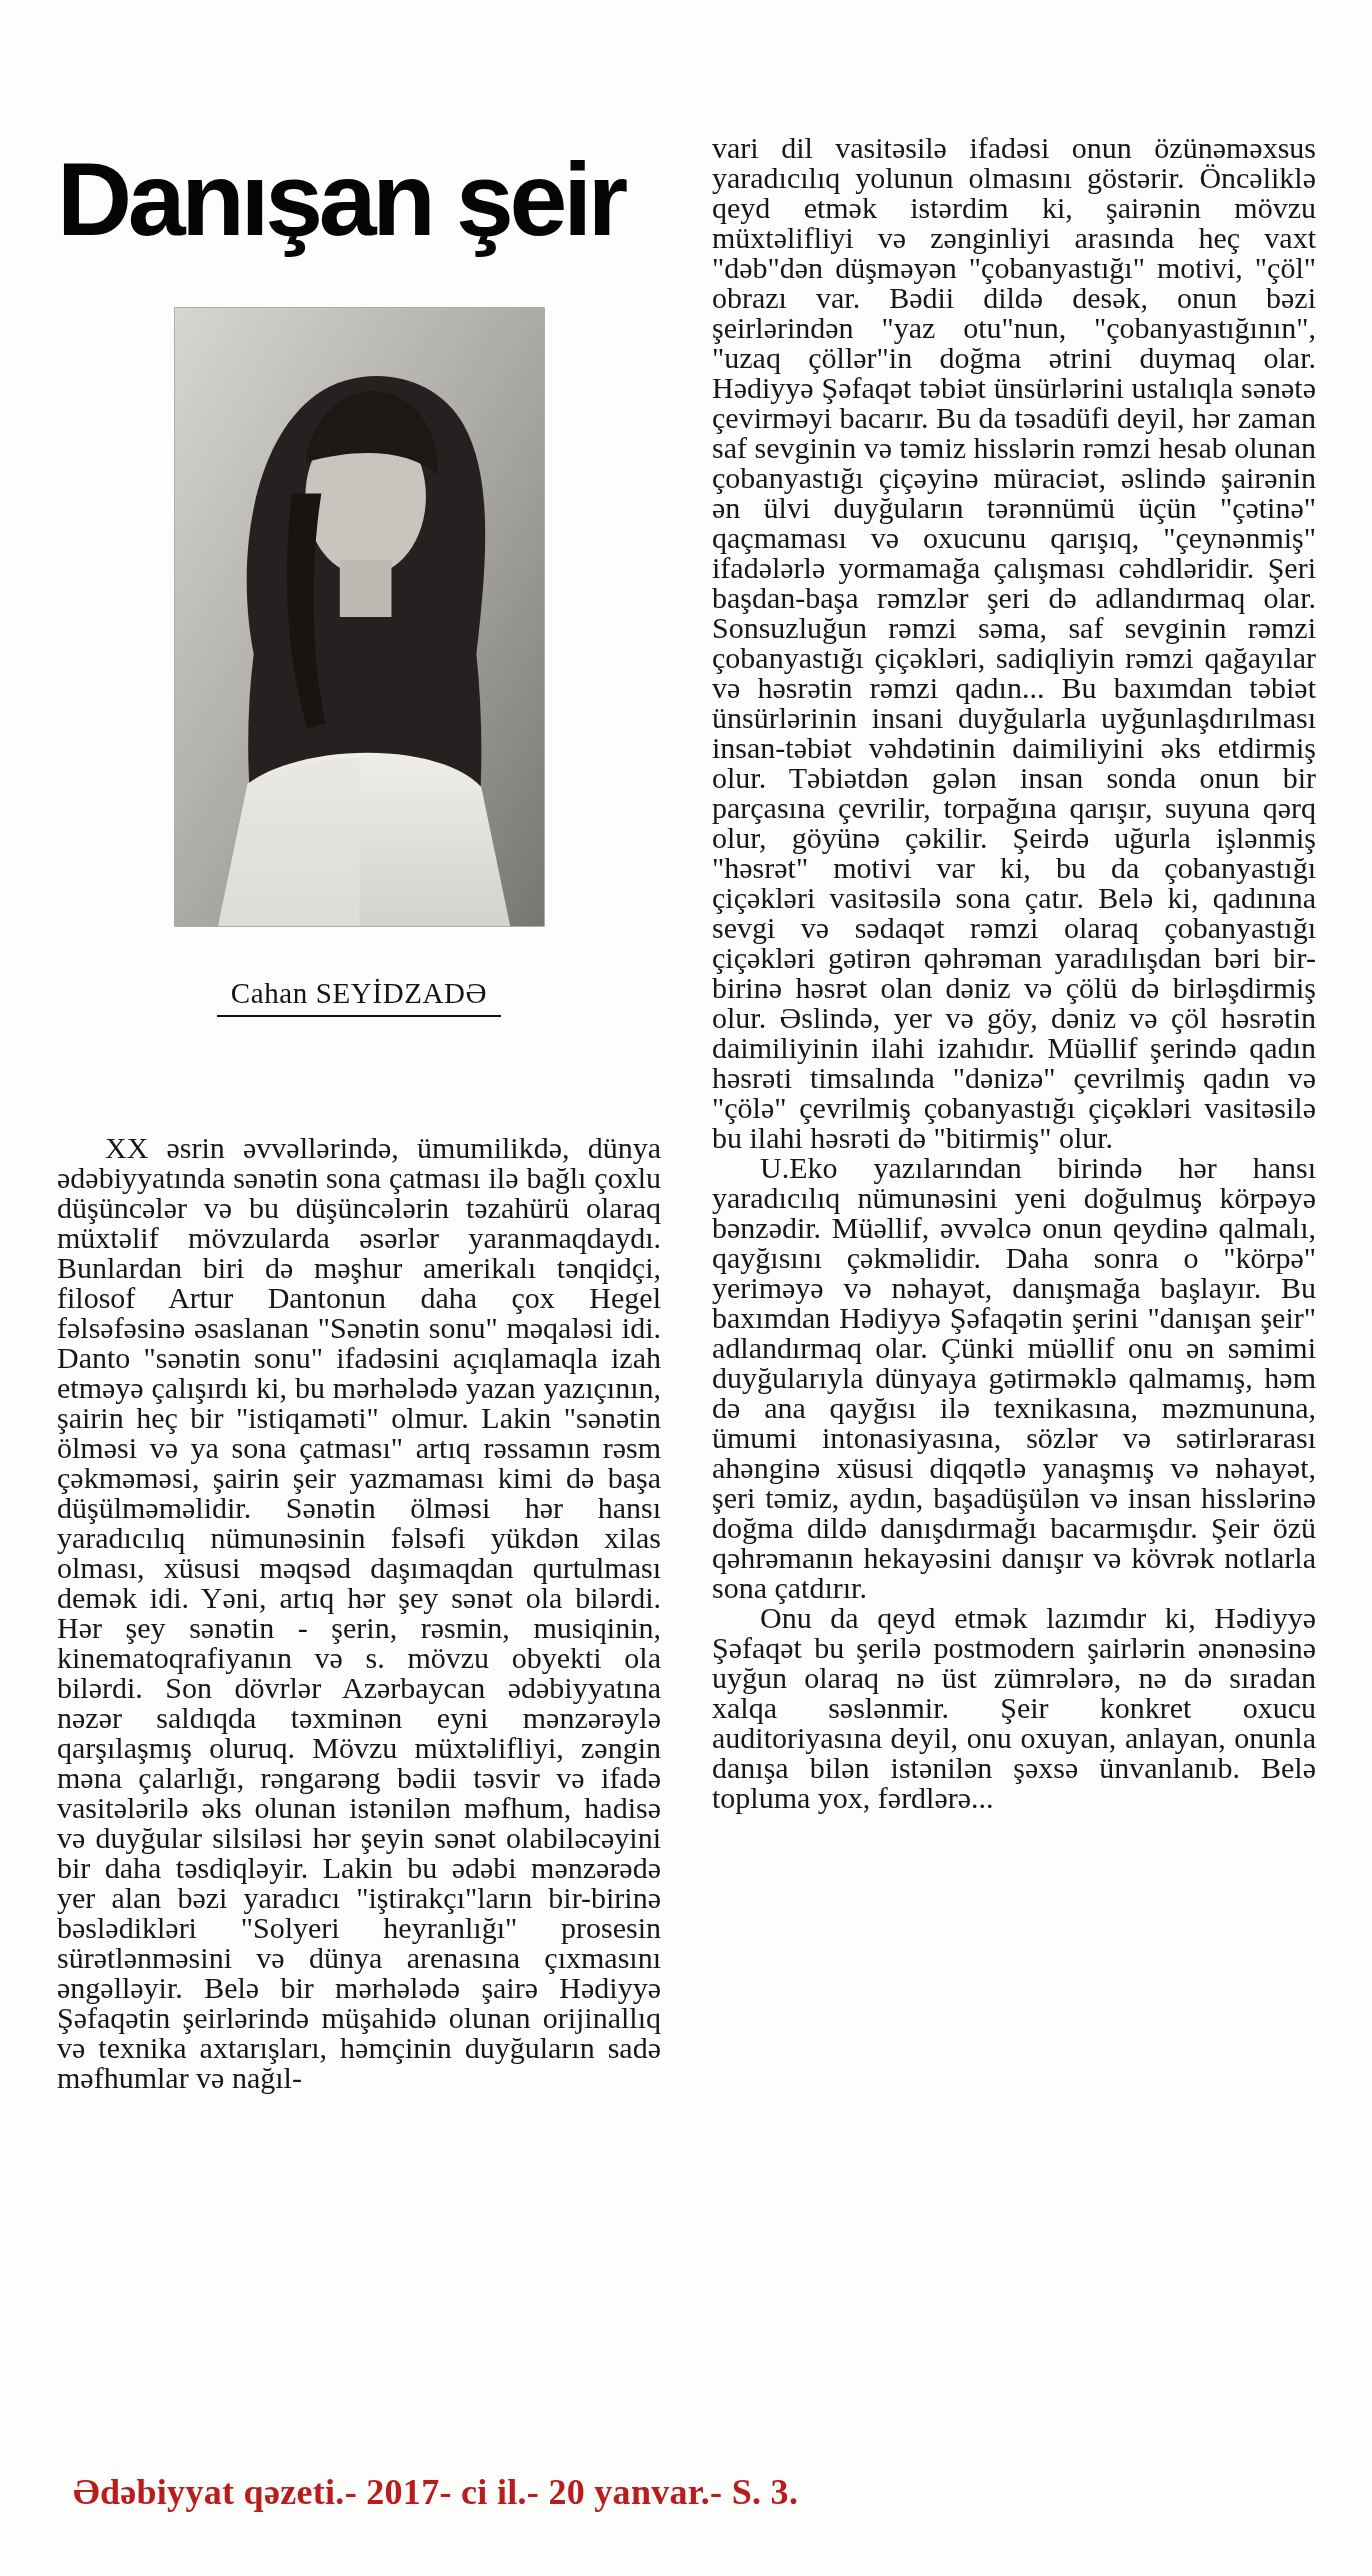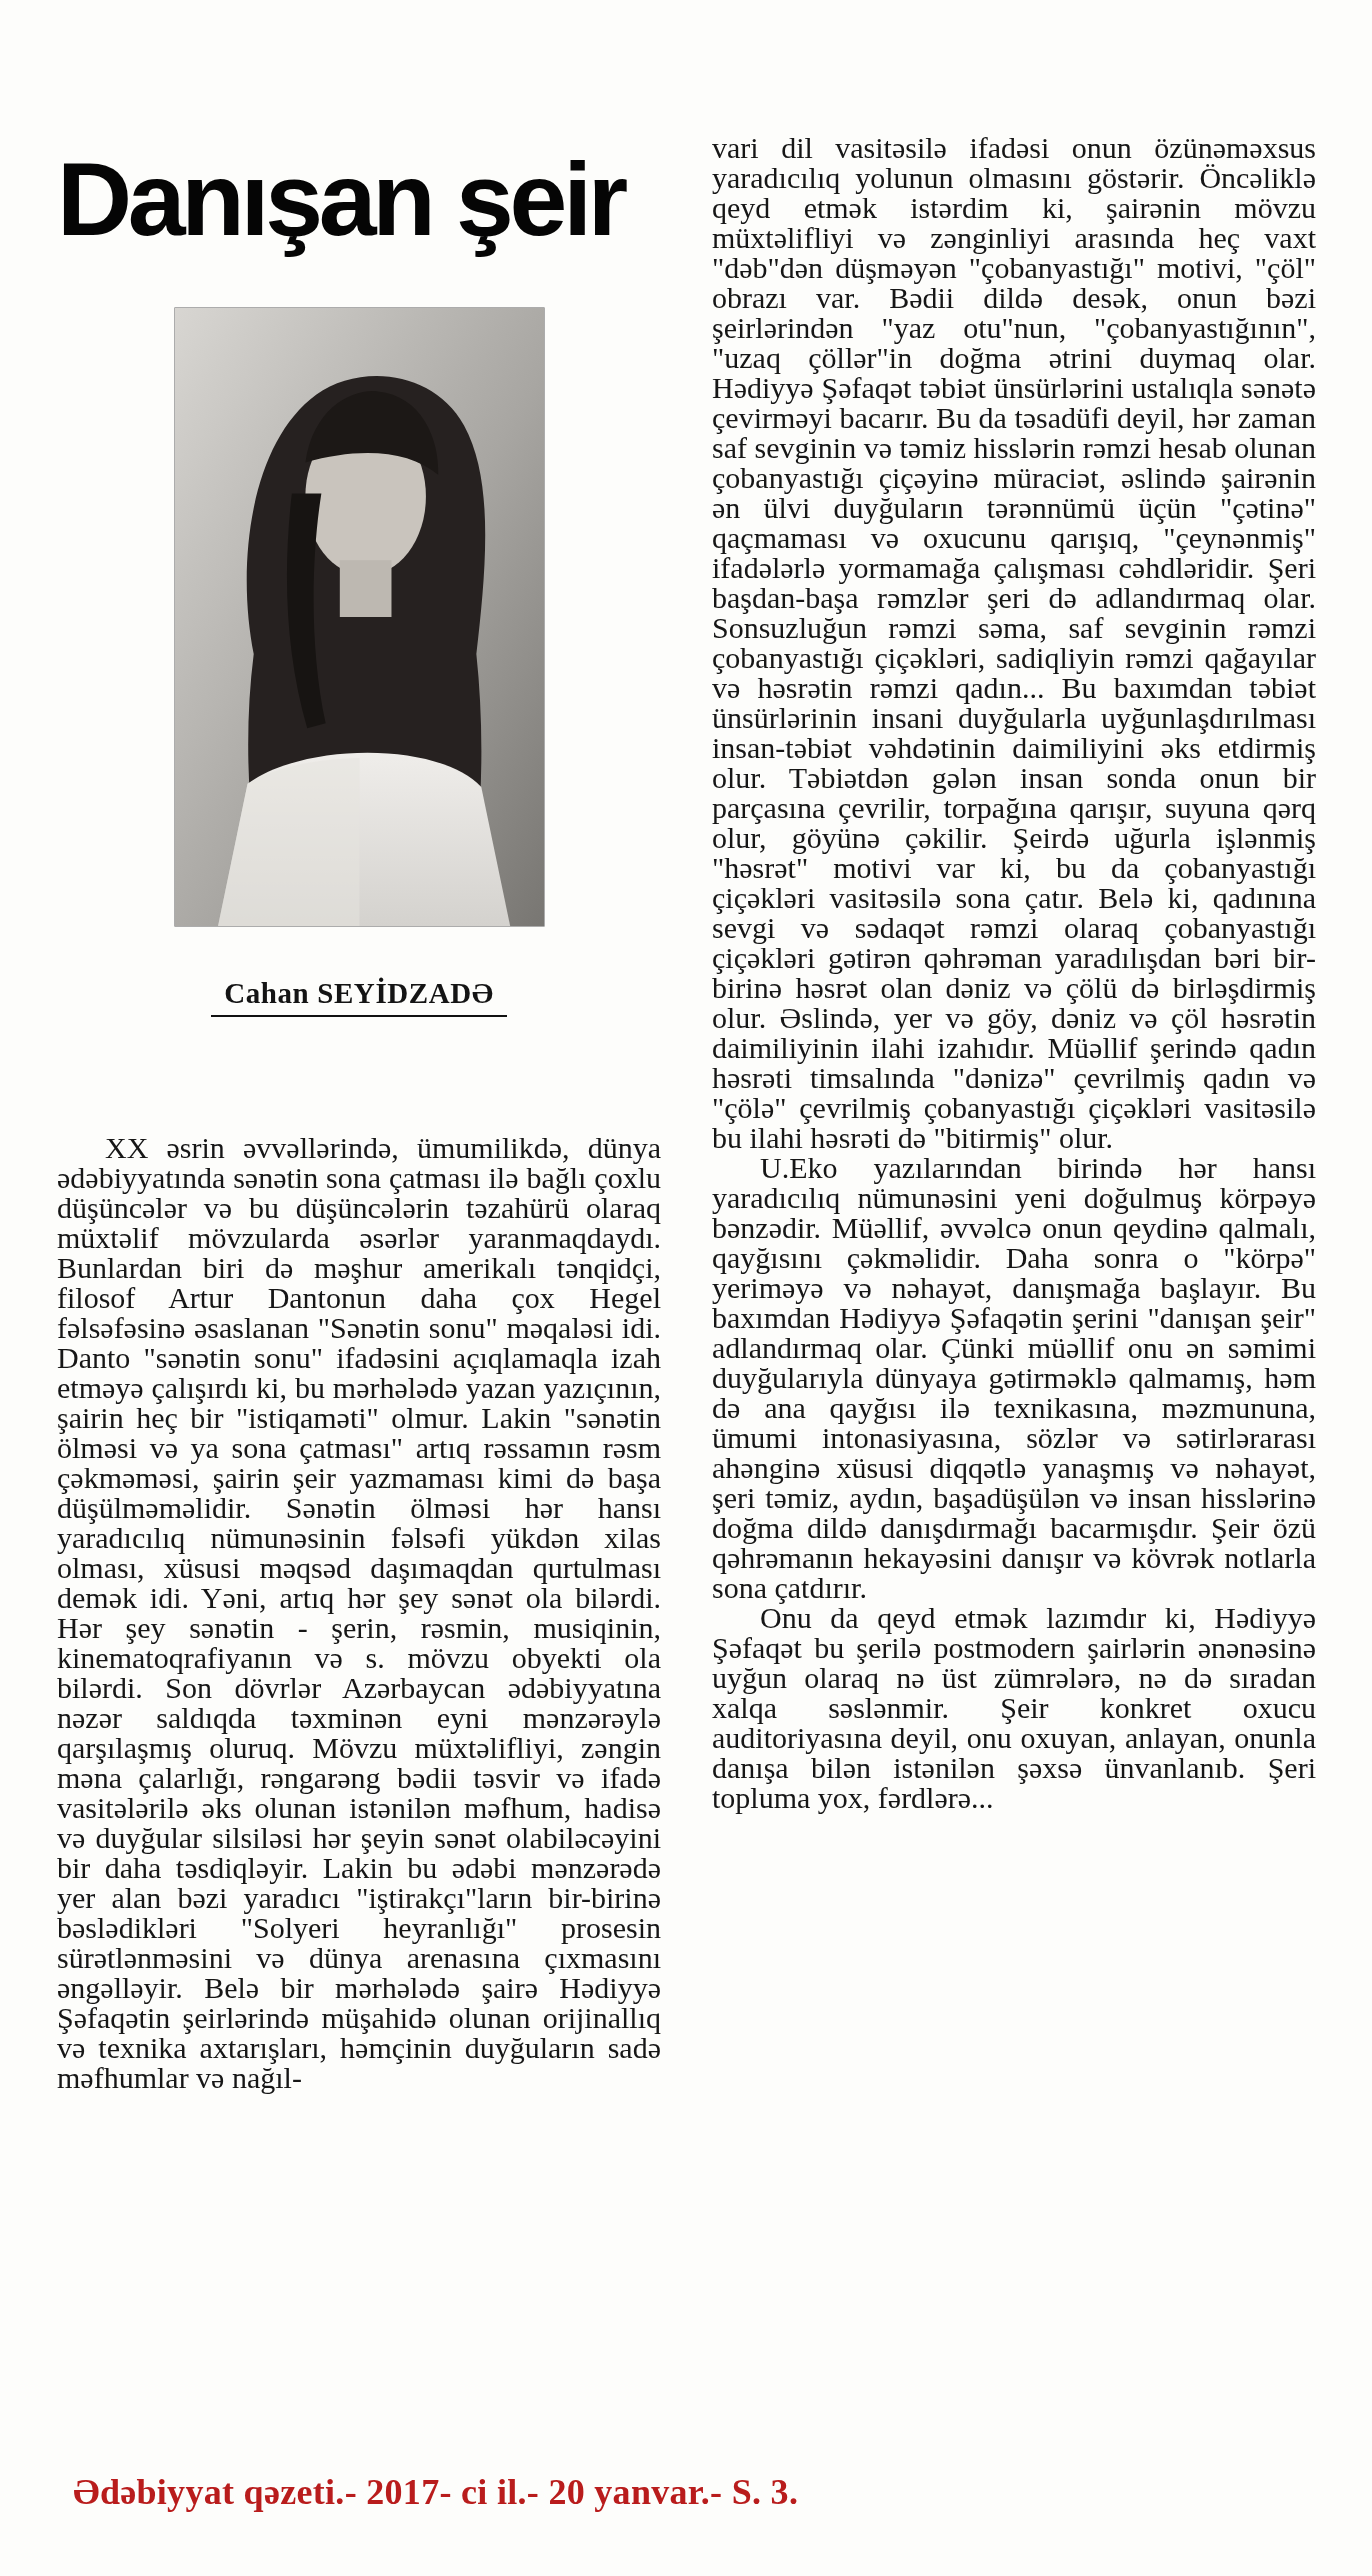--- a/index.html
+++ b/index.html
@@ -34,21 +34,21 @@
   .photo {
     width:369px; height:618px;
     margin:57px auto 0 auto;
     background:#9a9a9a;
     box-shadow:0 0 0 0.6px #777;
   }
   .photo svg { display:block; width:100%; height:100%; }
   .author {
     margin:51px auto 0 auto;
     width:fit-content;
-    font-weight:700;
+    font-weight:400;
     font-size:29px;
     letter-spacing:0.6px;
     padding:0 13.6px 5px 13.6px;
     border-bottom:2.5px solid #111;
     text-align:left;
   }
   .body {
     font-size:30px;
     line-height:30px;
     text-align:justify;
@@ -103,21 +103,21 @@
       </div>
 
       <div class="author">Cahan SEYİDZADƏ</div>
 
       <p class="body left-body indent">XX əsrin əvvəllərində, ümumilikdə, dünya ədəbiyyatında sənətin sona çatması ilə bağlı çoxlu düşüncələr və bu düşüncələrin təzahürü olaraq müxtəlif mövzularda əsərlər yaranmaqdaydı. Bunlardan biri də məşhur amerikalı tənqidçi, filosof Artur Dantonun daha çox Hegel fəlsəfəsinə əsaslanan "Sənətin sonu" məqaləsi idi. Danto "sənətin sonu" ifadəsini açıqlamaqla izah etməyə çalışırdı ki, bu mərhələdə yazan yazıçının, şairin heç bir "istiqaməti" olmur. Lakin "sənətin ölməsi və ya sona çatması" artıq rəssamın rəsm çəkməməsi, şairin şeir yazmaması kimi də başa düşülməməlidir. Sənətin ölməsi hər hansı yaradıcılıq nümunəsinin fəlsəfi yükdən xilas olması, xüsusi məqsəd daşımaqdan qurtulması demək idi. Yəni, artıq hər şey sənət ola bilərdi. Hər şey sənətin - şerin, rəsmin, musiqinin, kinematoqrafiyanın və s. mövzu obyekti ola bilərdi. Son dövrlər Azərbaycan ədəbiyyatına nəzər saldıqda təxminən eyni mənzərəylə qarşılaşmış oluruq. Mövzu müxtəlifliyi, zəngin məna çalarlığı, rəngarəng bədii təsvir və ifadə vasitələrilə əks olunan istənilən məfhum, hadisə və duyğular silsiləsi hər şeyin sənət olabiləcəyini bir daha təsdiqləyir. Lakin bu ədəbi mənzərədə yer alan bəzi yaradıcı "iştirakçı"ların bir-birinə bəslədikləri "Solyeri heyranlığı" prosesin sürətlənməsini və dünya arenasına çıxmasını əngəlləyir. Belə bir mərhələdə şairə Hədiyyə Şəfaqətin şeirlərində müşahidə olunan orijinallıq və texnika axtarışları, həmçinin duyğuların sadə məfhumlar və nağıl-</p>
     </div>
 
     <div class="col">
       <p class="body right-first">vari dil vasitəsilə ifadəsi onun özünəməxsus yaradıcılıq yolunun olmasını göstərir. Öncəliklə qeyd etmək istərdim ki, şairənin mövzu müxtəlifliyi və zənginliyi arasında heç vaxt "dəb"dən düşməyən "çobanyastığı" motivi, "çöl" obrazı var. Bədii dildə desək, onun bəzi şeirlərindən "yaz otu"nun, "çobanyastığının", "uzaq çöllər"in doğma ətrini duymaq olar. Hədiyyə Şəfaqət təbiət ünsürlərini ustalıqla sənətə çevirməyi bacarır. Bu da təsadüfi deyil, hər zaman saf sevginin və təmiz hisslərin rəmzi hesab olunan çobanyastığı çiçəyinə müraciət, əslində şairənin ən ülvi duyğuların tərənnümü üçün "çətinə" qaçmaması və oxucunu qarışıq, "çeynənmiş" ifadələrlə yormamağa çalışması cəhdləridir. Şeri başdan-başa rəmzlər şeri də adlandırmaq olar. Sonsuzluğun rəmzi səma, saf sevginin rəmzi çobanyastığı çiçəkləri, sadiqliyin rəmzi qağayılar və həsrətin rəmzi qadın... Bu baxımdan təbiət ünsürlərinin insani duyğularla uyğunlaşdırılması insan-təbiət vəhdətinin daimiliyini əks etdirmiş olur. Təbiətdən gələn insan sonda onun bir parçasına çevrilir, torpağına qarışır, suyuna qərq olur, göyünə çəkilir. Şeirdə uğurla işlənmiş "həsrət" motivi var ki, bu da çobanyastığı çiçəkləri vasitəsilə sona çatır. Belə ki, qadınına sevgi və sədaqət rəmzi olaraq çobanyastığı çiçəkləri gətirən qəhrəman yaradılışdan bəri bir-birinə həsrət olan dəniz və çölü də birləşdirmiş olur. Əslində, yer və göy, dəniz və çöl həsrətin daimiliyinin ilahi izahıdır. Müəllif şerində qadın həsrəti timsalında "dənizə" çevrilmiş qadın və "çölə" çevrilmiş çobanyastığı çiçəkləri vasitəsilə bu ilahi həsrəti də "bitirmiş" olur.</p>
       <p class="body indent">U.Eko yazılarından birində hər hansı yaradıcılıq nümunəsini yeni doğulmuş körpəyə bənzədir. Müəllif, əvvəlcə onun qeydinə qalmalı, qayğısını çəkməlidir. Daha sonra o "körpə" yeriməyə və nəhayət, danışmağa başlayır. Bu baxımdan Hədiyyə Şəfaqətin şerini "danışan şeir" adlandırmaq olar. Çünki müəllif onu ən səmimi duyğularıyla dünyaya gətirməklə qalmamış, həm də ana qayğısı ilə texnikasına, məzmununa, ümumi intonasiyasına, sözlər və sətirlərarası ahənginə xüsusi diqqətlə yanaşmış və nəhayət, şeri təmiz, aydın, başadüşülən və insan hisslərinə doğma dildə danışdırmağı bacarmışdır. Şeir özü qəhrəmanın hekayəsini danışır və kövrək notlarla sona çatdırır.</p>
-      <p class="body indent">Onu da qeyd etmək lazımdır ki, Hədiyyə Şəfaqət bu şerilə postmodern şairlərin ənənəsinə uyğun olaraq nə üst zümrələrə, nə də sıradan xalqa səslənmir. Şeir konkret oxucu auditoriyasına deyil, onu oxuyan, anlayan, onunla danışa bilən istənilən şəxsə ünvanlanıb. Şeri topluma yox, fərdlərə...</p>
+      <p class="body indent">Onu da qeyd etmək lazımdır ki, Hədiyyə Şəfaqət bu şerilə postmodern şairlərin ənənəsinə uyğun olaraq nə üst zümrələrə, nə də sıradan xalqa səslənmir. Şeir konkret oxucu auditoriyasına deyil, onu oxuyan, anlayan, onunla danışa bilən istənilən şəxsə ünvanlanıb. Belə topluma yox, fərdlərə...</p>
     </div>
 
   </div>
 
   <div class="footer">Ədəbiyyat qəzeti.- 2017- ci il.- 20 yanvar.- S. 3.</div>
 
 </div>
 
 
 </body></html>

